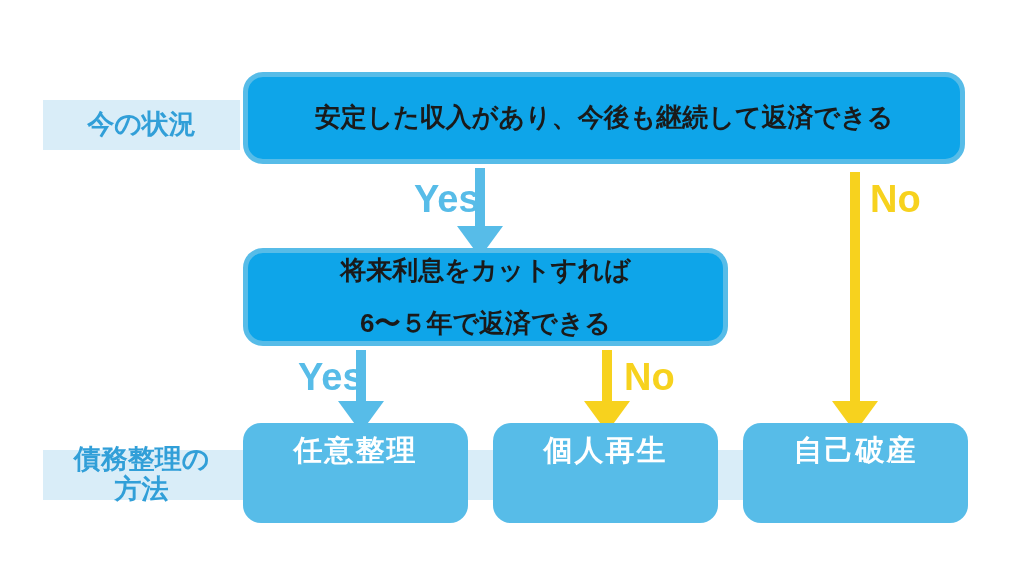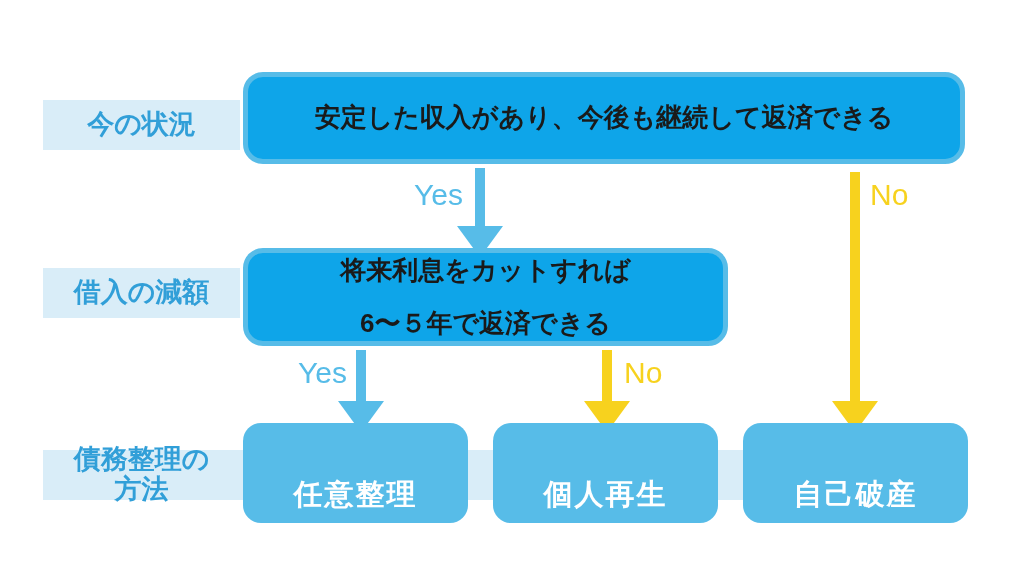--- a/index.html
+++ b/index.html
@@ -56,21 +56,21 @@
     line-height: 1.35;
     text-align: center;
     white-space: nowrap;
   }
 
   
   .result-box {
     background: var(--blue);
     border-radius: 18px;
     display: flex;
-    align-items: flex-end;
+    align-items: flex-start;
     justify-content: center;
     z-index: 3;
   }
   .result-text {
     color: #fff;
     font-weight: bold;
     font-size: 29px;
     letter-spacing: 2px;
     white-space: nowrap;
   }
@@ -84,22 +84,22 @@
     border-right: 19px solid transparent;
     border-top-width: 26px;
     border-top-style: solid;
   }
   .arrow.blue .shaft { background: var(--blue); }
   .arrow.blue .head { border-top-color: var(--blue); }
   .arrow.yellow .shaft { background: var(--yellow); }
   .arrow.yellow .head { border-top-color: var(--yellow); }
 
   .branch-label {
-    font-size: 30px;
-    font-weight: 400;
+    font-size: 38px;
+    font-weight: 700;
     white-space: nowrap;
     z-index: 4;
   }
   .branch-label.blue { color: var(--blue); }
   .branch-label.yellow { color: var(--yellow); }
 
   
   #bar1 { left: 35px; top: 92px; width: 197px; height: 50px; }
   #box1 { left: 235px; top: 64px; width: 722px; height: 92px; }
 
@@ -147,23 +147,20 @@
     <div class="head"></div>
   </div>
   <span id="yes1-label" class="abs branch-label blue">Yes</span>
 
   <div id="no1-arrow" class="abs arrow yellow">
     <div class="shaft"></div>
     <div class="head"></div>
   </div>
   <span id="no1-label" class="abs branch-label yellow">No</span>
 
-  <div id="bar2" class="abs label-bar">
-    <span class="label-text">借入の減額</span>
-  </div>
   <div id="box2" class="abs condition-box">
     <span class="condition-text">将来利息をカットすれば</span>
     <span class="condition-text">6〜５年で返済できる</span>
   </div>
 
   <div id="yes2-arrow" class="abs arrow blue">
     <div class="shaft"></div>
     <div class="head"></div>
   </div>
   <span id="yes2-label" class="abs branch-label blue">Yes</span>

